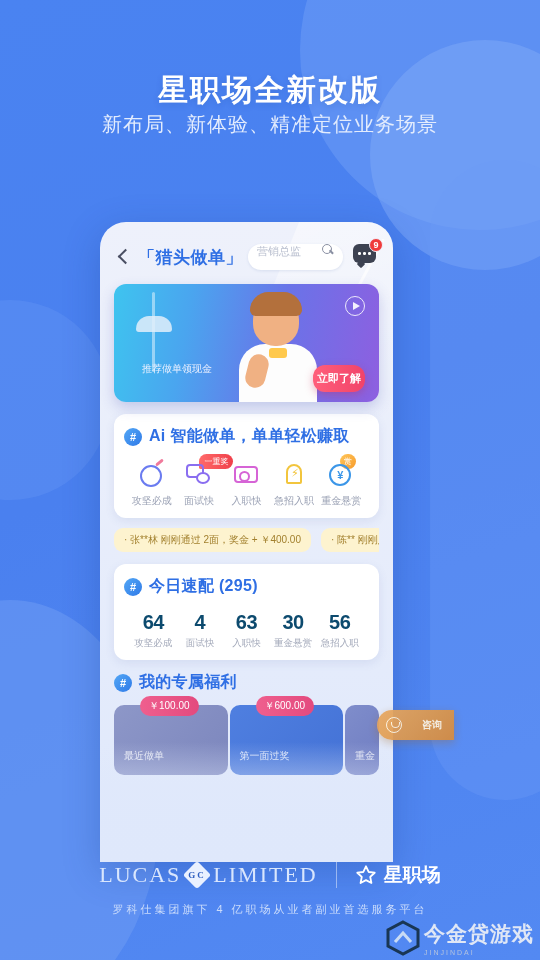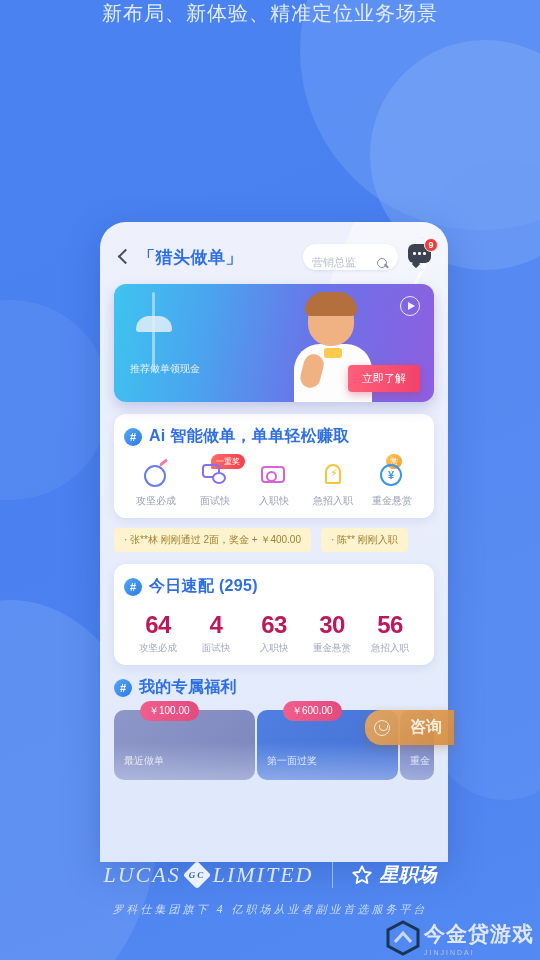--- a/index.html
+++ b/index.html
@@ -24,41 +24,41 @@
   .hero-title {
     margin-top:70px; color:#ffffff; font-size:30px; font-weight:bold;
     letter-spacing:2px; text-shadow:0 2px 6px rgba(20,60,140,.18);
   }
   .hero-sub {
     color:#e3ecfd; font-size:20px; letter-spacing:1px;
   }
 
   
   .phone {
-    position:absolute; left:100px; top:222px; width:348px; height:640px;
+    position:absolute; left:100px; top:222px; width:293px; height:640px;
     background:linear-gradient(180deg,#eef1fb 0%,#e9eefb 40%,#dfe8fb 100%);
     border-radius:26px 26px 0 0;
     box-shadow:0 10px 36px rgba(25,60,140,.28);
     overflow:hidden; z-index:6;
   }
   .phone-gloss{ position:absolute; right:-40px; top:-20px; width:160px; height:200px;
     background:linear-gradient(135deg,rgba(255,255,255,.55),rgba(255,255,255,0));
     transform:rotate(22deg); pointer-events:none; }
   .phone-gloss2{ position:absolute; right:36px; top:10px; width:3px; height:120px;
     background:rgba(255,255,255,.7); transform:rotate(28deg); border-radius:3px; }
 
   
   .ph-header { display:flex; align-items:center; padding:22px 14px 8px 14px; position:relative; z-index:3; }
   .back-chevron { width:20px; height:20px; flex:0 0 20px; position:relative; cursor:pointer; }
   .back-chevron:before{ content:""; position:absolute; left:6px; top:4px; width:9px; height:9px;
     border-left:2px solid #4a4f63; border-bottom:2px solid #4a4f63; transform:rotate(45deg); }
   .ph-title { font-size:17px; font-weight:bold; color:#2f6fe4; margin-left:4px; letter-spacing:.5px; }
   .ph-search {
     margin-left:auto; background:#ffffff; border-radius:14px; height:26px;
-    display:flex; align-items:flex-end; padding:0 9px; min-width:86px; gap:21px;
+    display:flex; align-items:flex-start; padding:0 9px; min-width:86px; gap:21px;
     box-shadow:0 1px 3px rgba(60,90,160,.12);
   }
   .ph-search span { font-size:11px; color:#b9bfcf; }
   .search-icon { width:12px; height:12px; position:relative; flex:0 0 12px; }
   .search-icon:before{ content:""; position:absolute; left:0; top:0; width:8px; height:8px;
     border:1.6px solid #8a90a3; border-radius:50%; }
   .search-icon:after{ content:""; position:absolute; left:7px; top:7px; width:5px; height:1.6px;
     background:#8a90a3; transform:rotate(45deg); }
   .ph-chat { margin-left:10px; position:relative; width:26px; height:26px; flex:0 0 26px; }
   .bubble { width:23px; height:19px; background:#3d4251; border-radius:6px; position:relative;
@@ -83,24 +83,24 @@
     border-radius:10px; background:#5cd3c5; z-index:-1;}
   .shower { position:absolute; left:18px; top:8px; width:46px; height:80px; }
   .shower-pipe{ position:absolute; left:20px; top:0; width:3px; height:80px; background:rgba(255,255,255,.45); border-radius:3px;}
   .shower-head{ position:absolute; left:4px; top:24px; width:36px; height:16px;
     background:rgba(226,238,250,.85); border-radius:18px 18px 4px 4px; }
   .banner-title {
     position:absolute; left:22px; top:44px; font-size:23px; font-weight:bold;
     color:#ffe14d; letter-spacing:.5px; text-shadow:1px 2px 0 rgba(120,60,0,.28);
     white-space:nowrap;
   }
-  .banner-sub { position:absolute; left:16px; top:78px; font-size:10px; color:#eaf0ff; }
+  .banner-sub { position:absolute; left:28px; top:78px; font-size:10px; color:#eaf0ff; }
   .banner-cta {
     position:absolute; right:14px; bottom:10px; background:linear-gradient(90deg,#ff5f7a,#f1436a);
-    color:#fff; font-size:11px; font-weight:normal; padding:6px 14px; border-radius:4px;
+    color:#fff; font-size:11px; font-weight:bold; padding:6px 4px; border-radius:12px;
     box-shadow:0 3px 8px rgba(200,40,80,.35); cursor:pointer;
   }
   .play-btn { position:absolute; right:14px; top:12px; width:20px; height:20px;
     border:1.6px solid rgba(255,255,255,.85); border-radius:50%; cursor:pointer; }
   .play-btn:after{ content:""; position:absolute; left:7px; top:5px;
     border-left:7px solid rgba(255,255,255,.9); border-top:4px solid transparent; border-bottom:4px solid transparent;}
   .person { position:absolute; right:58px; bottom:0; width:82px; height:110px; }
   .p-head{ position:absolute; left:14px; top:6px; width:46px; height:48px; background:#f0b183; border-radius:22px;}
   .p-hair{ position:absolute; left:11px; top:0px; width:52px; height:24px; background:#b3703c; border-radius:26px 26px 8px 8px;}
   .p-body{ position:absolute; left:0px; top:52px; width:78px; height:60px; background:#fdfdfd; border-radius:26px 26px 0 0;}
@@ -130,26 +130,26 @@
   .g-card{ position:absolute; left:2px; top:7px; width:24px; height:17px; border:2.5px solid #d664d6; border-radius:4px;}
   .g-card:after{ content:""; position:absolute; left:3px; top:3px; width:7px; height:7px; border:2px solid #d664d6; border-radius:50%;}
   .g-bell{ position:absolute; left:7px; top:5px; width:16px; height:20px; border:2.5px solid #f2c53d; border-radius:8px 8px 2px 2px;}
   .g-bell:after{ content:"\26A1"; position:absolute; left:3px; top:1px; font-size:11px; color:#f2c53d;}
   .g-coin{ position:absolute; left:3px; top:5px; width:22px; height:22px; border:2.5px solid #3b96e8; border-radius:50%;
     display:flex; align-items:center; justify-content:center; font-size:11px; color:#3b96e8; font-weight:bold;}
 
   
   .ticker { display:flex; gap:10px; margin:10px 14px 0 14px; overflow:hidden; }
   .ticker-pill { background:#fdf3cf; color:#a2802e; font-size:10px; padding:5px 10px;
-    border-radius:4px; white-space:nowrap; }
+    border-radius:9px; white-space:nowrap; }
 
   
   .stats-row { display:flex; justify-content:space-between; margin-top:14px; padding:0 6px; }
   .stat { text-align:center; width:56px; }
-  .stat-value { font-size:24px; font-weight:bold; color:#be185d; letter-spacing:-.5px; }
+  .stat-value { font-size:20px; font-weight:bold; color:#0c4a6e; letter-spacing:-.5px; }
   .stat-label { font-size:9.5px; color:#a3a9ba; margin-top:3px; }
 
   
   .welfare { margin:12px 14px 0 14px; position:relative; }
   .welfare .sec-head { margin-bottom:12px; }
   .coupon-row { display:flex; gap:2px; }
   .coupon { position:relative; flex:1; height:70px; border-radius:10px; }
   .coupon.c1 { background:linear-gradient(135deg,#8d97c8,#7c86bd); }
   .coupon.c2 { background:linear-gradient(135deg,#4f7fe0,#4472d6); }
   .coupon.c3 { background:linear-gradient(135deg,#7f8dcb,#6f7dc2); flex:0 0 34px; }
@@ -157,30 +157,30 @@
     color:#fff; font-size:10px; padding:3px 9px; border-radius:10px; white-space:nowrap; }
   .coupon-text { position:absolute; left:10px; bottom:12px; font-size:10px; color:rgba(255,255,255,.8); }
   .fade-mask { position:absolute; left:0; right:0; bottom:0; height:120px;
     background:linear-gradient(180deg,rgba(223,232,251,0) 0%,rgba(223,232,251,.75) 55%,rgba(223,232,251,.95) 100%);
     pointer-events:none; }
 
   
   .fab-consult {
     position:absolute; right:-8px; top:488px; z-index:9;
     background:linear-gradient(135deg,#e8a860,#d68c3e);
-    color:#fff5e2; font-size:16px; font-weight:bold; border-radius:16px 0 0 16px;
+    color:#fff5e2; font-size:10px; font-weight:bold; border-radius:16px 0 0 16px;
     padding:7px 12px 7px 9px; display:flex; align-items:center; gap:20px;
     box-shadow:0 3px 10px rgba(160,100,30,.35); cursor:pointer; opacity:.93;
   }
   .headset-icon { width:16px; height:16px; border:1.8px solid #fff3dd; border-radius:50%; position:relative; flex:0 0 16px;}
   .headset-icon:after{ content:""; position:absolute; left:3.5px; top:4px; width:7px; height:5px;
     border:1.6px solid #fff3dd; border-top:none; border-radius:0 0 5px 5px;}
 
   
-  .footer { position:absolute; left:0; right:0; bottom:0; height:110px; z-index:7; text-align:center;font-style:italic; }
+  .footer { position:absolute; left:0; right:0; bottom:0; height:110px; z-index:7; text-align:center; }
   .footer-logos { display:flex; align-items:center; justify-content:center; gap:18px; padding-top:12px; }
   .lucas { font-family:"Liberation Serif","DejaVu Serif",serif; color:#d9e6fd; font-size:22px;
     letter-spacing:2px; display:flex; align-items:center; gap:6px; }
   .lucas-mark { width:20px; height:20px; background:#eaf1ff; transform:rotate(45deg);
     display:inline-block; position:relative; border-radius:3px; }
   .lucas-mark:after{ content:"GC"; position:absolute; inset:0; transform:rotate(-45deg);
     display:flex; align-items:center; justify-content:center; font-size:9px; color:#2f5fc0; font-weight:bold;}
   .vdivider { width:1px; height:26px; background:rgba(255,255,255,.45); }
   .brand { display:flex; align-items:center; gap:7px; color:#ffffff; font-size:19px; font-weight:bold; }
   .star-icon { width:22px; height:22px; position:relative; flex:0 0 22px; }
@@ -199,20 +199,21 @@
 
 <div class="bg">
   <div class="blob b1"></div>
   <div class="blob b2"></div>
   <div class="blob b3"></div>
   <div class="blob b4"></div>
   <div class="blob b5"></div>
 </div>
 
 <div class="hero">
+  <div class="hero-title">星职场全新改版</div>
   <div class="hero-sub">新布局、新体验、精准定位业务场景</div>
 </div>
 
 <div class="phone">
   <div class="phone-gloss"></div>
   <div class="phone-gloss2"></div>
 
   <div class="ph-header">
     <div class="back-chevron"></div>
     <div class="ph-title">「猎头做单」</div>

